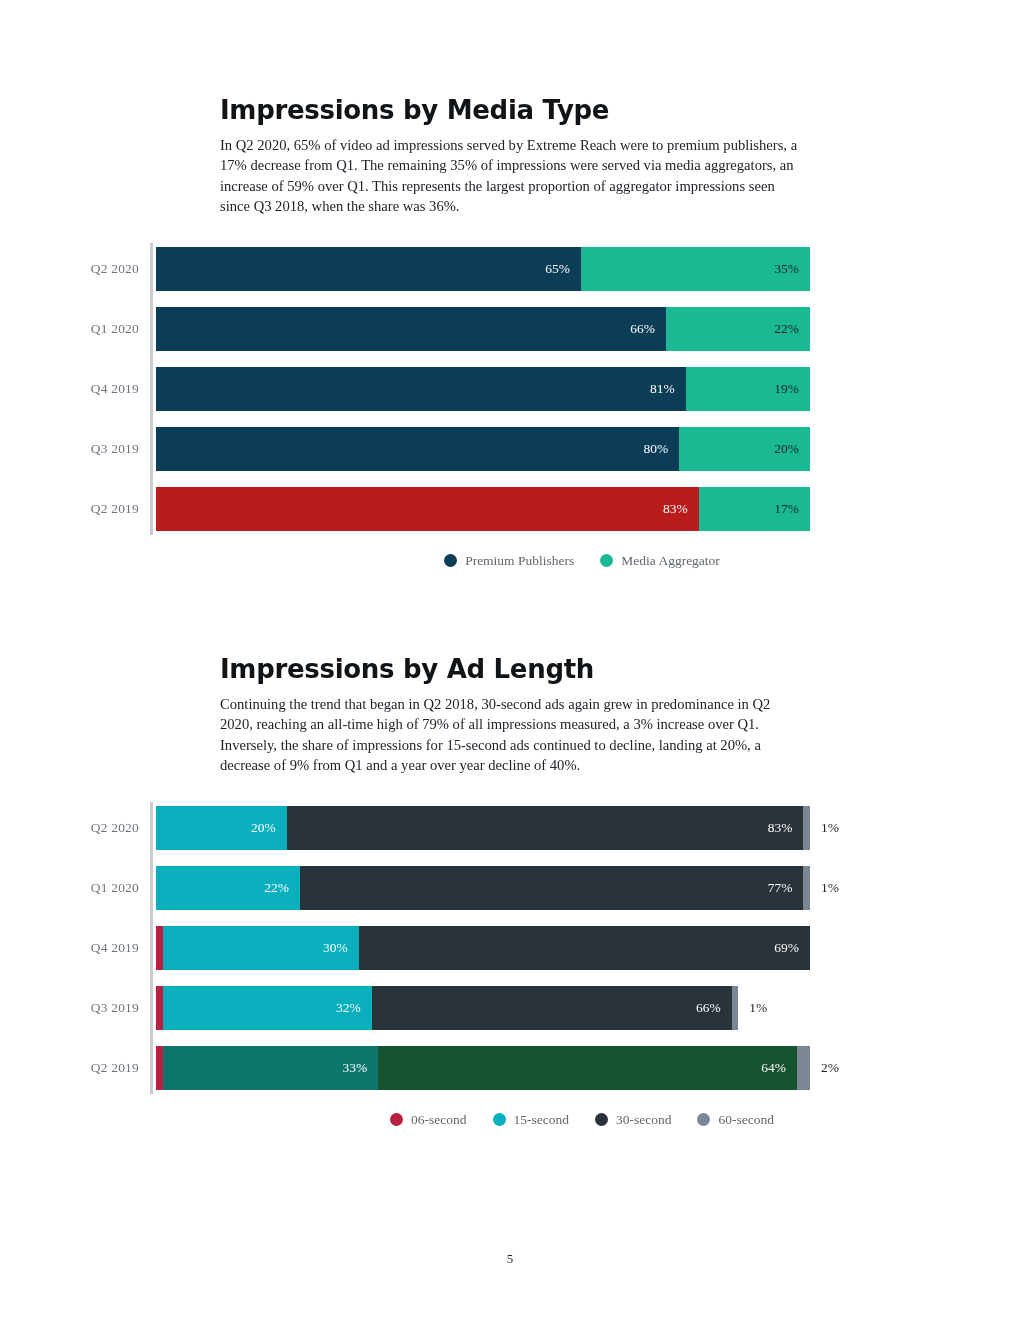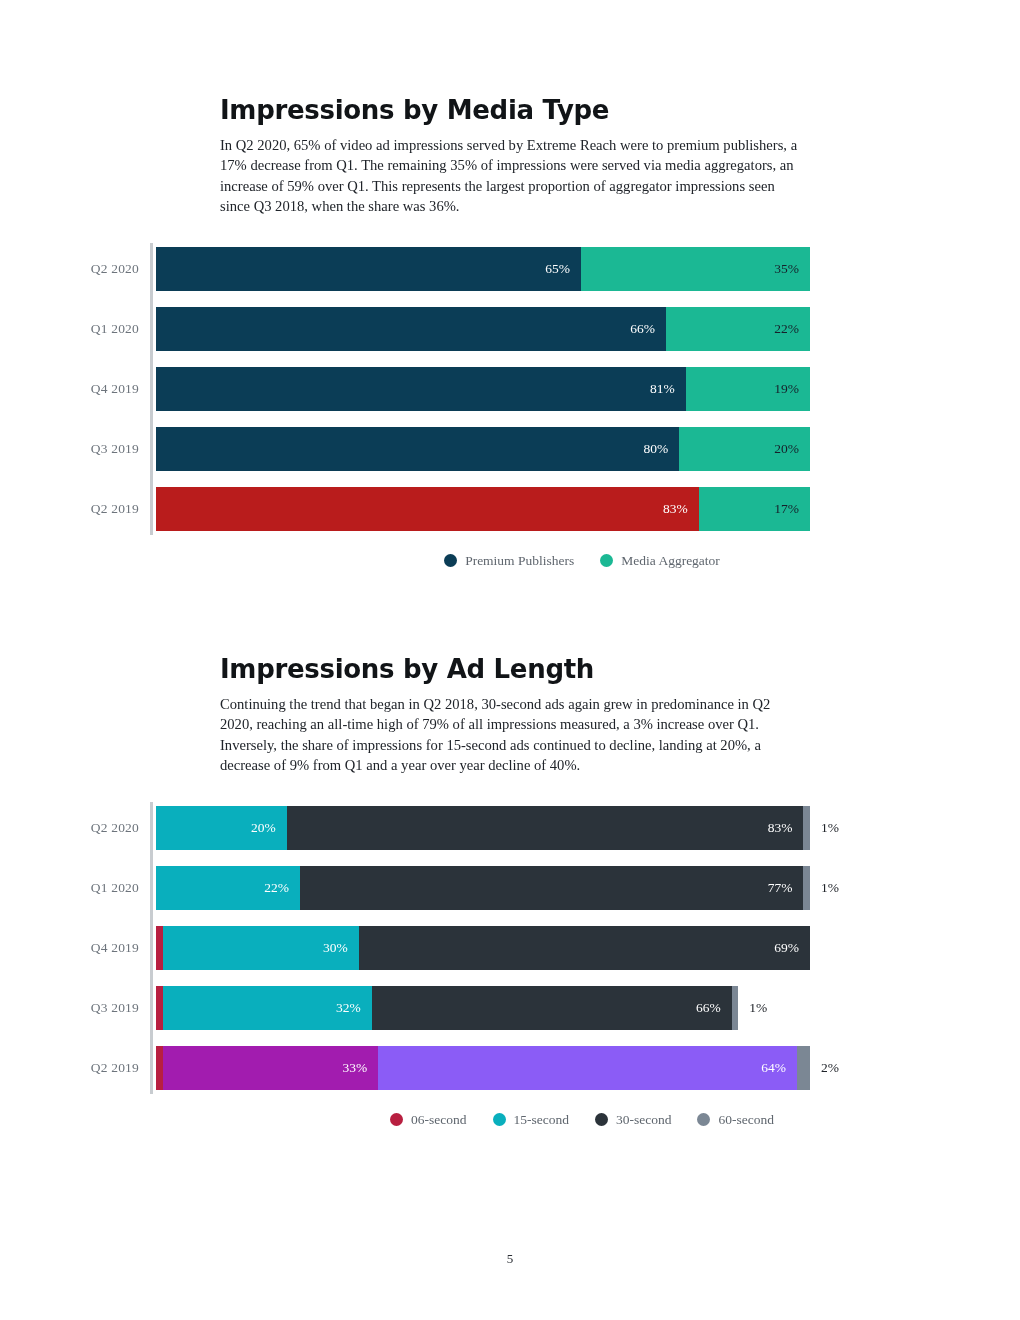--- a/index.html
+++ b/index.html
@@ -292,24 +292,24 @@
               </div>
             </div>
           </div>
           <div class="row-gap"></div>
           <div class="row">
             <div class="row-label">Q2 2019</div>
             <div class="bar-track">
               <div class="seg " style="width: 6.54px; background: rgb(184, 31, 64); overflow: visible;">
                 <span class="outside-val" style="color: rgb(22, 32, 42);">1%</span>
               </div>
-              <div class="seg align-right" style="width: 215.82px; background: #a21caf;">
+              <div class="seg align-right" style="width: 215.82px; background: #0f766e;">
                 <span class="seg-val" style="color: rgb(255, 255, 255);">33%</span>
               </div>
-              <div class="seg align-right" style="width: 418.56px; background: #8b5cf6;">
+              <div class="seg align-right" style="width: 418.56px; background: #14532d;">
                 <span class="seg-val" style="color: rgb(255, 255, 255);">64%</span>
               </div>
               <div class="seg outside-holder " style="width: 13.08px; background: rgb(123, 135, 148);">
                 <span class="outside-val">2%</span>
               </div>
             </div>
           </div>
         </div>
       <div class="legend" id="legend-adlen">
           <div class="legend-item">

